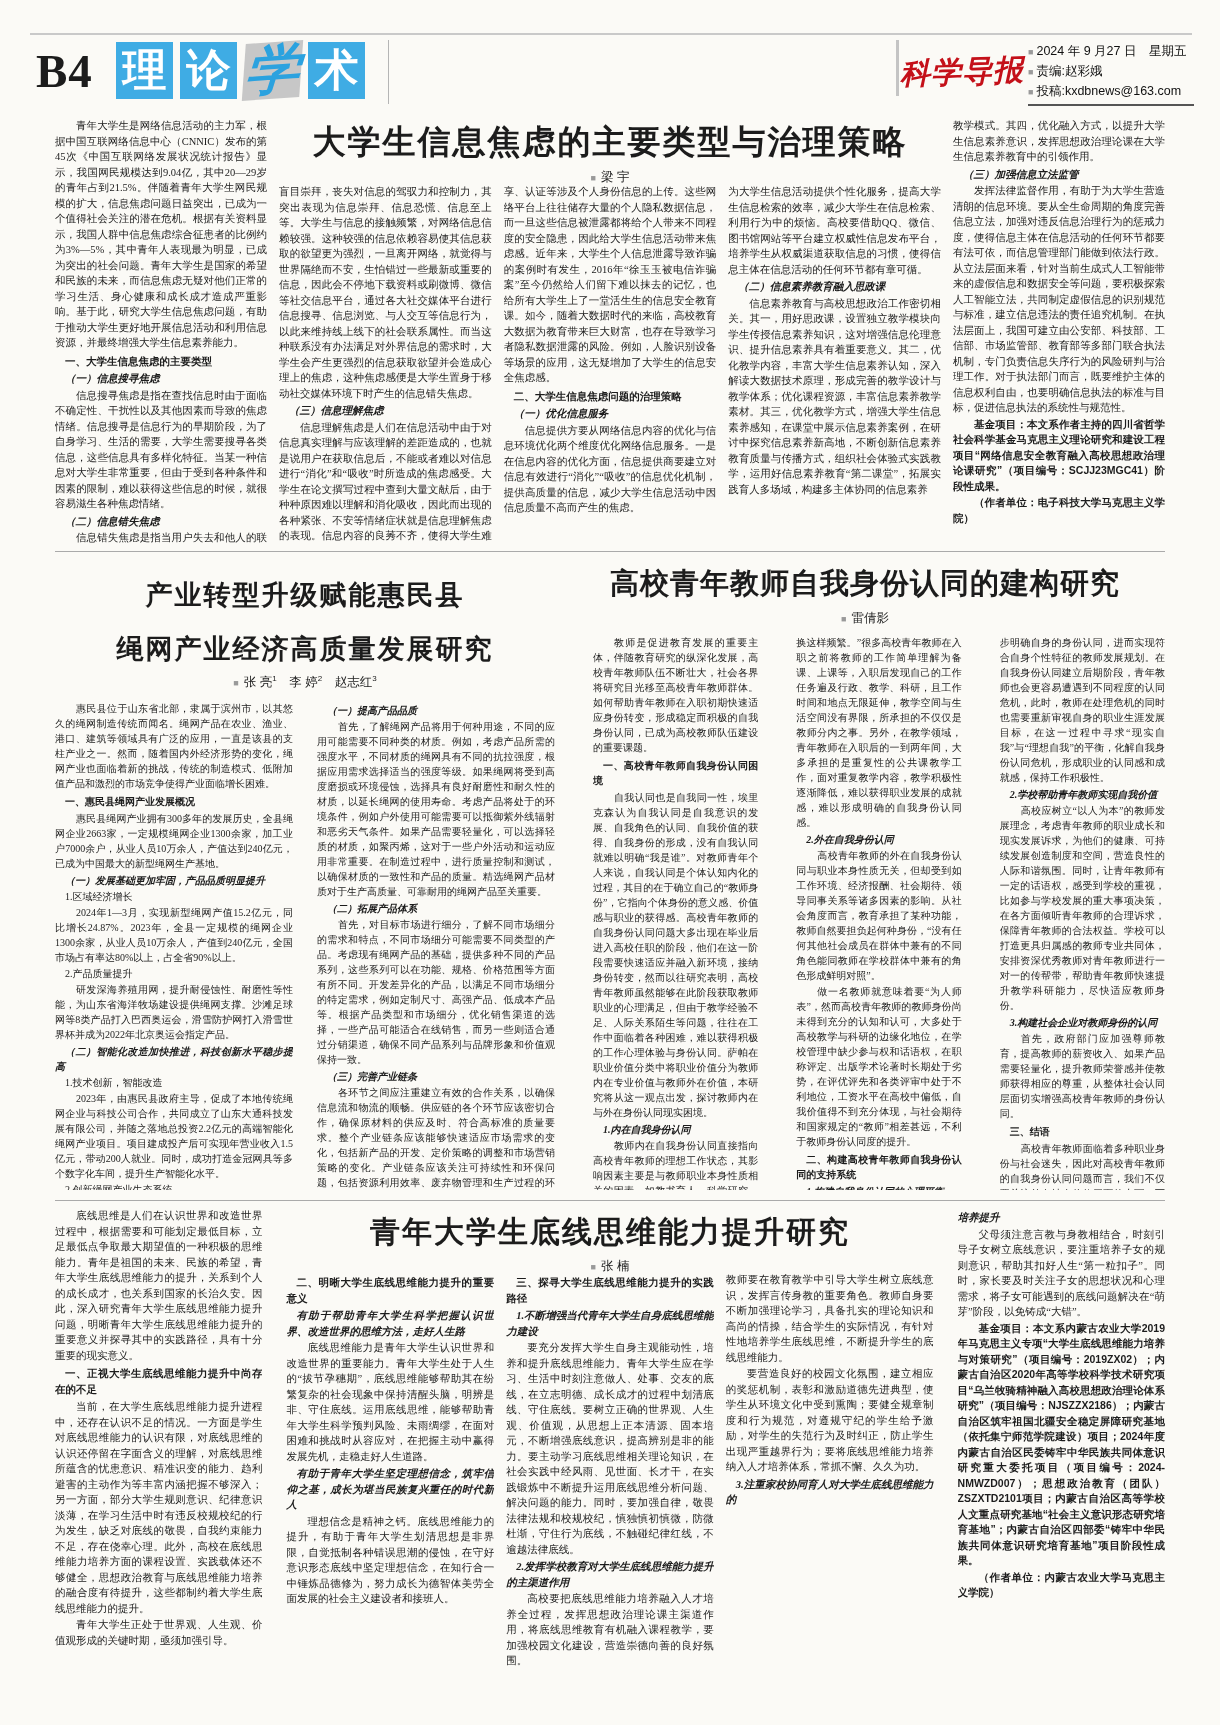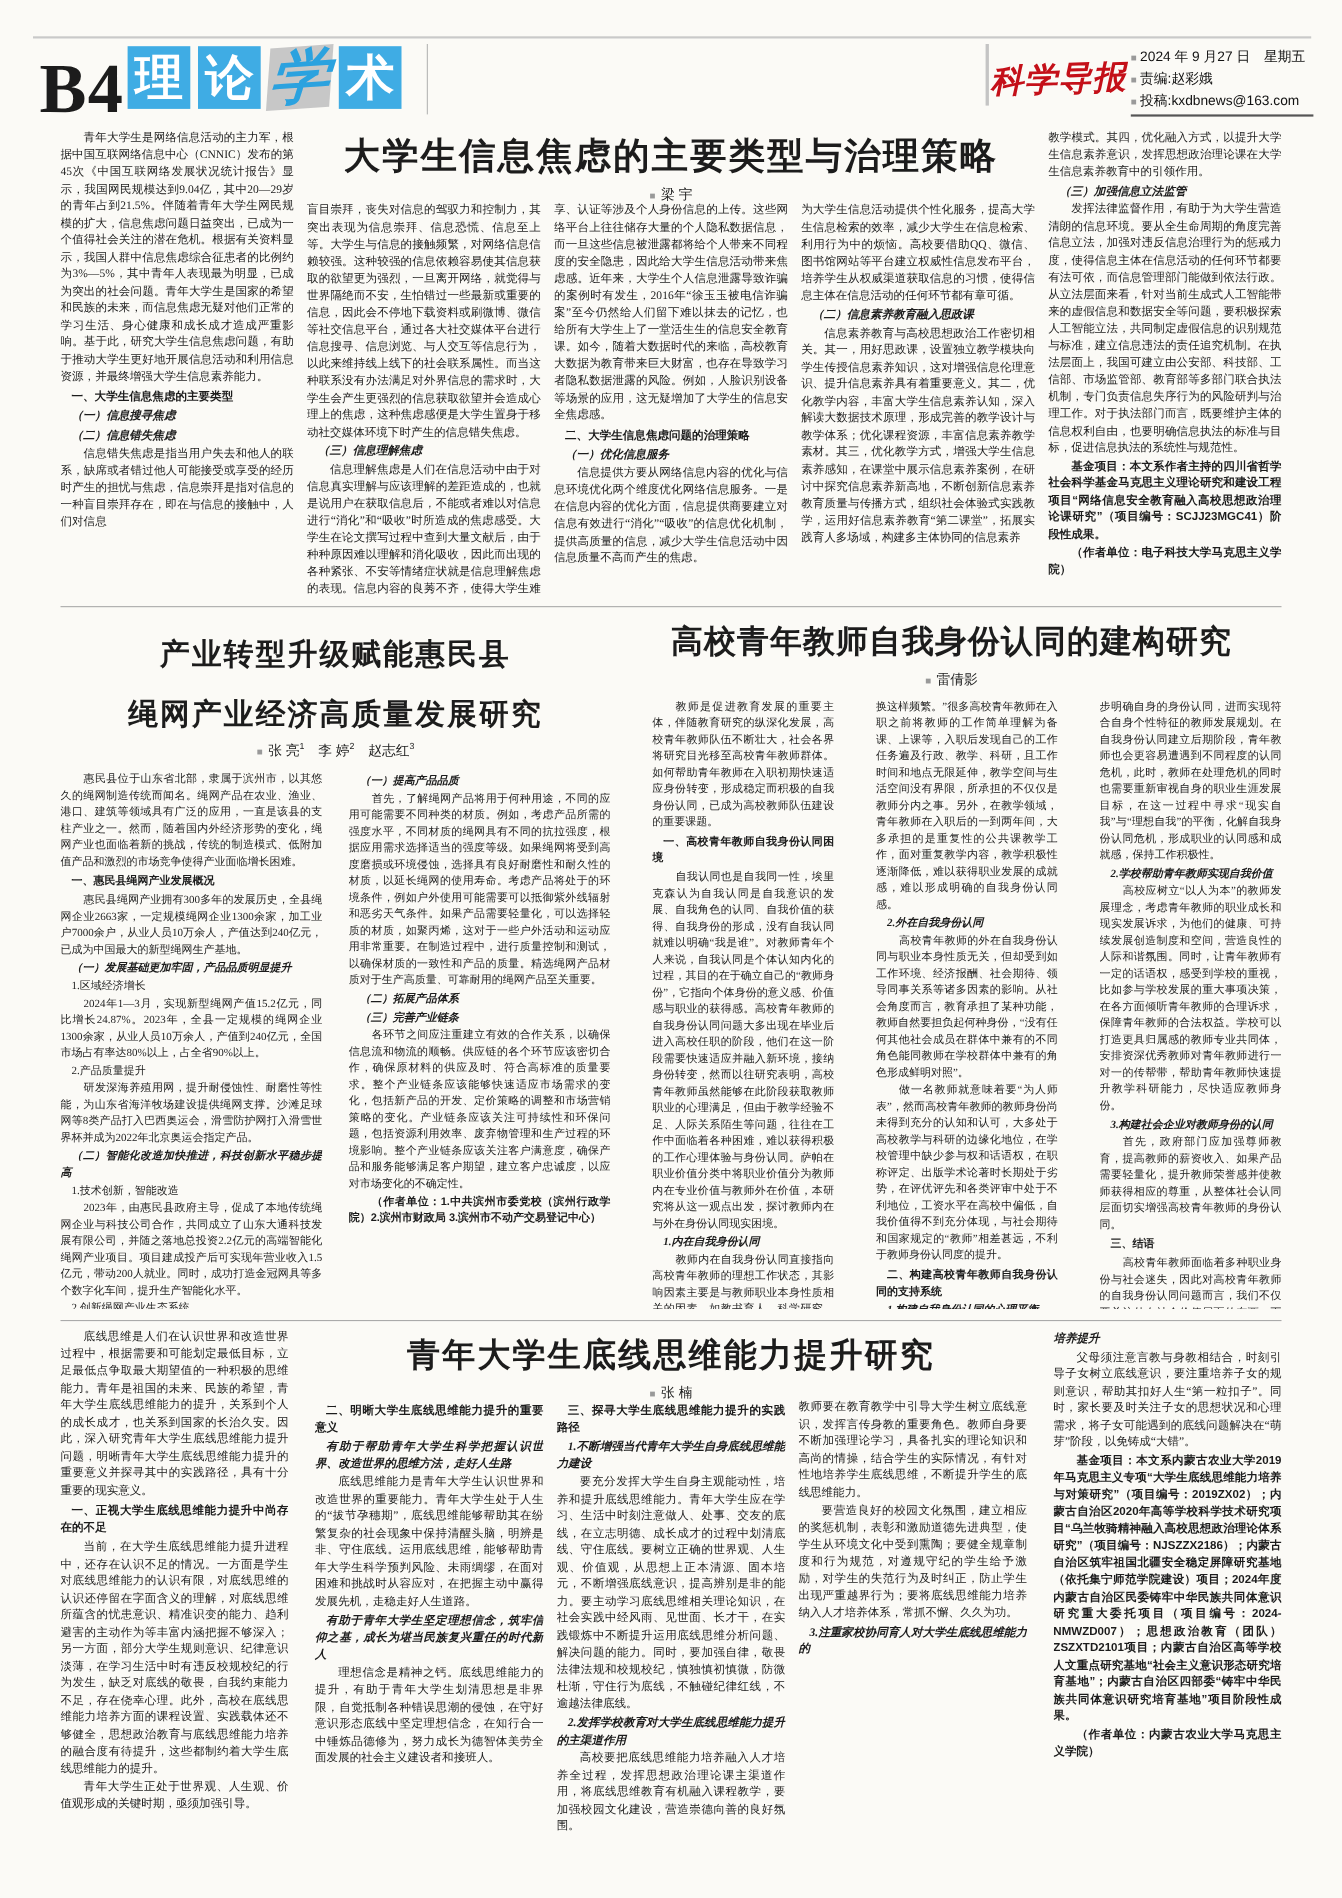--- a/index.html
+++ b/index.html
@@ -1,19 +1,19 @@
 <!DOCTYPE html>
 <html><head>
 <meta charset="utf-8">
 <style>
   html,body{margin:0;padding:0;}
   body{width:1220px;height:1725px;background:#fbfaf6;font-family:"Liberation Serif","DejaVu Serif",serif;color:#1c1c1c;position:relative;overflow:hidden;}
   
   .top-rule{position:absolute;left:30px;right:28px;top:33px;height:2px;background:#c9c9c9;}
-  .edition{position:absolute;left:36px;top:44px;font-family:"Liberation Serif",serif;font-weight:bold;font-size:64px;letter-spacing:1px;}
+  .edition{position:absolute;left:36px;top:44px;font-family:"Liberation Serif",serif;font-weight:bold;font-size:47px;letter-spacing:1px;}
   .logo{position:absolute;left:116px;top:42px;display:flex;gap:7px;}
   .logo .sq{width:57px;height:57px;background:#3face4;color:#fff;display:flex;align-items:center;justify-content:center;font-family:"Liberation Sans","DejaVu Sans",sans-serif;font-weight:bold;font-size:44px;}
   .logo .sq-xue{background:#c7c7c7;color:#2ba2df;font-family:"DejaVu Serif",serif;font-style:italic;font-size:54px;transform:skew(-8deg) rotate(-4deg);}
   .logo-divider{position:absolute;left:388px;top:40px;width:1px;height:64px;background:#b5b5b5;}
   .masthead{position:absolute;left:900px;top:52px;width:120px;color:#c41019;font-family:"DejaVu Serif",serif;font-style:italic;font-weight:bold;font-size:30px;letter-spacing:1px;transform:rotate(-2deg);white-space:nowrap;}
   .mast-divider{position:absolute;left:896px;top:40px;width:3px;height:56px;background:#c4c4c4;}
   .datebox{position:absolute;left:1028px;top:42px;width:166px;}
   .datebox .dline{font-family:"Liberation Sans","DejaVu Sans",sans-serif;font-size:12.5px;line-height:19px;color:#111;white-space:nowrap;}
   .datebox .mk{color:#9a9a9a;font-size:9px;margin-right:3px;}
   .datebox-rule-bottom{position:absolute;left:1028px;top:104px;width:166px;height:2px;background:#555;}
@@ -86,20 +86,21 @@
     <div class="dline"><span class="mk">■</span><span>投稿:kxdbnews@163.com</span></div>
   </div>
   <div class="datebox-rule-bottom"></div>
 </div>
 
 <div class="band1">
   <div class="flank col">
       <p class="blk blk-p">青年大学生是网络信息活动的主力军，根据中国互联网络信息中心（CNNIC）发布的第45次《中国互联网络发展状况统计报告》显示，我国网民规模达到9.04亿，其中20—29岁的青年占到21.5%。伴随着青年大学生网民规模的扩大，信息焦虑问题日益突出，已成为一个值得社会关注的潜在危机。根据有关资料显示，我国人群中信息焦虑综合征患者的比例约为3%—5%，其中青年人表现最为明显，已成为突出的社会问题。青年大学生是国家的希望和民族的未来，而信息焦虑无疑对他们正常的学习生活、身心健康和成长成才造成严重影响。基于此，研究大学生信息焦虑问题，有助于推动大学生更好地开展信息活动和利用信息资源，并最终增强大学生信息素养能力。</p>
       <p class="blk blk-h2">一、大学生信息焦虑的主要类型</p>
       <p class="blk blk-h3">（一）信息搜寻焦虑</p>
+      <p class="blk blk-p">信息搜寻焦虑是指在查找信息时由于面临不确定性、干扰性以及其他因素而导致的焦虑情绪。信息搜寻是信息行为的早期阶段，为了自身学习、生活的需要，大学生需要搜寻各类信息，这些信息具有多样化特征。当某一种信息对大学生非常重要，但由于受到各种条件和因素的限制，难以获得这些信息的时候，就很容易滋生各种焦虑情绪。</p>
       <p class="blk blk-h3">（二）信息错失焦虑</p>
       <p class="blk blk-p">信息错失焦虑是指当用户失去和他人的联系，缺席或者错过他人可能接受或享受的经历时产生的担忧与焦虑，信息崇拜是指对信息的一种盲目崇拜存在，即在与信息的接触中，人们对信息</p>
     </div>
   <div class="center">
     <div class="a1-head">
       <div class="a1-title">大学生信息焦虑的主要类型与治理策略</div>
       <div class="byline"><span class="mk">■</span><span>梁 宇</span></div>
     </div>
     <div class="a1-cols">
       <div class="col">
@@ -150,20 +151,21 @@
           <p class="blk blk-h3">（二）智能化改造加快推进，科技创新水平稳步提高</p>
           <p class="blk blk-h4">1.技术创新，智能改造</p>
           <p class="blk blk-p">2023年，由惠民县政府主导，促成了本地传统绳网企业与科技公司合作，共同成立了山东大通科技发展有限公司，并随之落地总投资2.2亿元的高端智能化绳网产业项目。项目建成投产后可实现年营业收入1.5亿元，带动200人就业。同时，成功打造金冠网具等多个数字化车间，提升生产智能化水平。</p>
           <p class="blk blk-h4">2.创新绳网产业生态系统</p>
           <p class="blk blk-p">2023年，惠民县建成中国首个绳网产业数字化互联网平台——“汇绳网”APP平台，整合绳网上下游企业，强化电子商务功能，提供便捷采购和交易服务，依托数据采集、数据挖掘和分析，为产业提供技术支撑。</p>
         </div>
       <div class="col">
           <p class="blk blk-h3">（一）提高产品品质</p>
           <p class="blk blk-p">首先，了解绳网产品将用于何种用途，不同的应用可能需要不同种类的材质。例如，考虑产品所需的强度水平，不同材质的绳网具有不同的抗拉强度，根据应用需求选择适当的强度等级。如果绳网将受到高度磨损或环境侵蚀，选择具有良好耐磨性和耐久性的材质，以延长绳网的使用寿命。考虑产品将处于的环境条件，例如户外使用可能需要可以抵御紫外线辐射和恶劣天气条件。如果产品需要轻量化，可以选择轻质的材质，如聚丙烯，这对于一些户外活动和运动应用非常重要。在制造过程中，进行质量控制和测试，以确保材质的一致性和产品的质量。精选绳网产品材质对于生产高质量、可靠耐用的绳网产品至关重要。</p>
           <p class="blk blk-h3">（二）拓展产品体系</p>
+          <p class="blk blk-p">首先，对目标市场进行细分，了解不同市场细分的需求和特点，不同市场细分可能需要不同类型的产品。考虑现有绳网产品的基础，提供多种不同的产品系列，这些系列可以在功能、规格、价格范围等方面有所不同。开发差异化的产品，以满足不同市场细分的特定需求，例如定制尺寸、高强产品、低成本产品等。根据产品类型和市场细分，优化销售渠道的选择，一些产品可能适合在线销售，而另一些则适合通过分销渠道，确保不同产品系列与品牌形象和价值观保持一致。</p>
           <p class="blk blk-h3">（三）完善产业链条</p>
           <p class="blk blk-p">各环节之间应注重建立有效的合作关系，以确保信息流和物流的顺畅。供应链的各个环节应该密切合作，确保原材料的供应及时、符合高标准的质量要求。整个产业链条应该能够快速适应市场需求的变化，包括新产品的开发、定价策略的调整和市场营销策略的变化。产业链条应该关注可持续性和环保问题，包括资源利用效率、废弃物管理和生产过程的环境影响。整个产业链条应该关注客户满意度，确保产品和服务能够满足客户期望，建立客户忠诚度，以应对市场变化的不确定性。</p>
           <p class="blk blk-author">（作者单位：1.中共滨州市委党校（滨州行政学院）2.滨州市财政局 3.滨州市不动产交易登记中心）</p>
         </div>
     </div>
   </div>
   <div class="art3">
     <div class="a3-title">高校青年教师自我身份认同的建构研究</div>
     <div class="byline a3-byline"><span class="mk">■</span><span>雷倩影</span></div>
     <div class="a3-cols">

